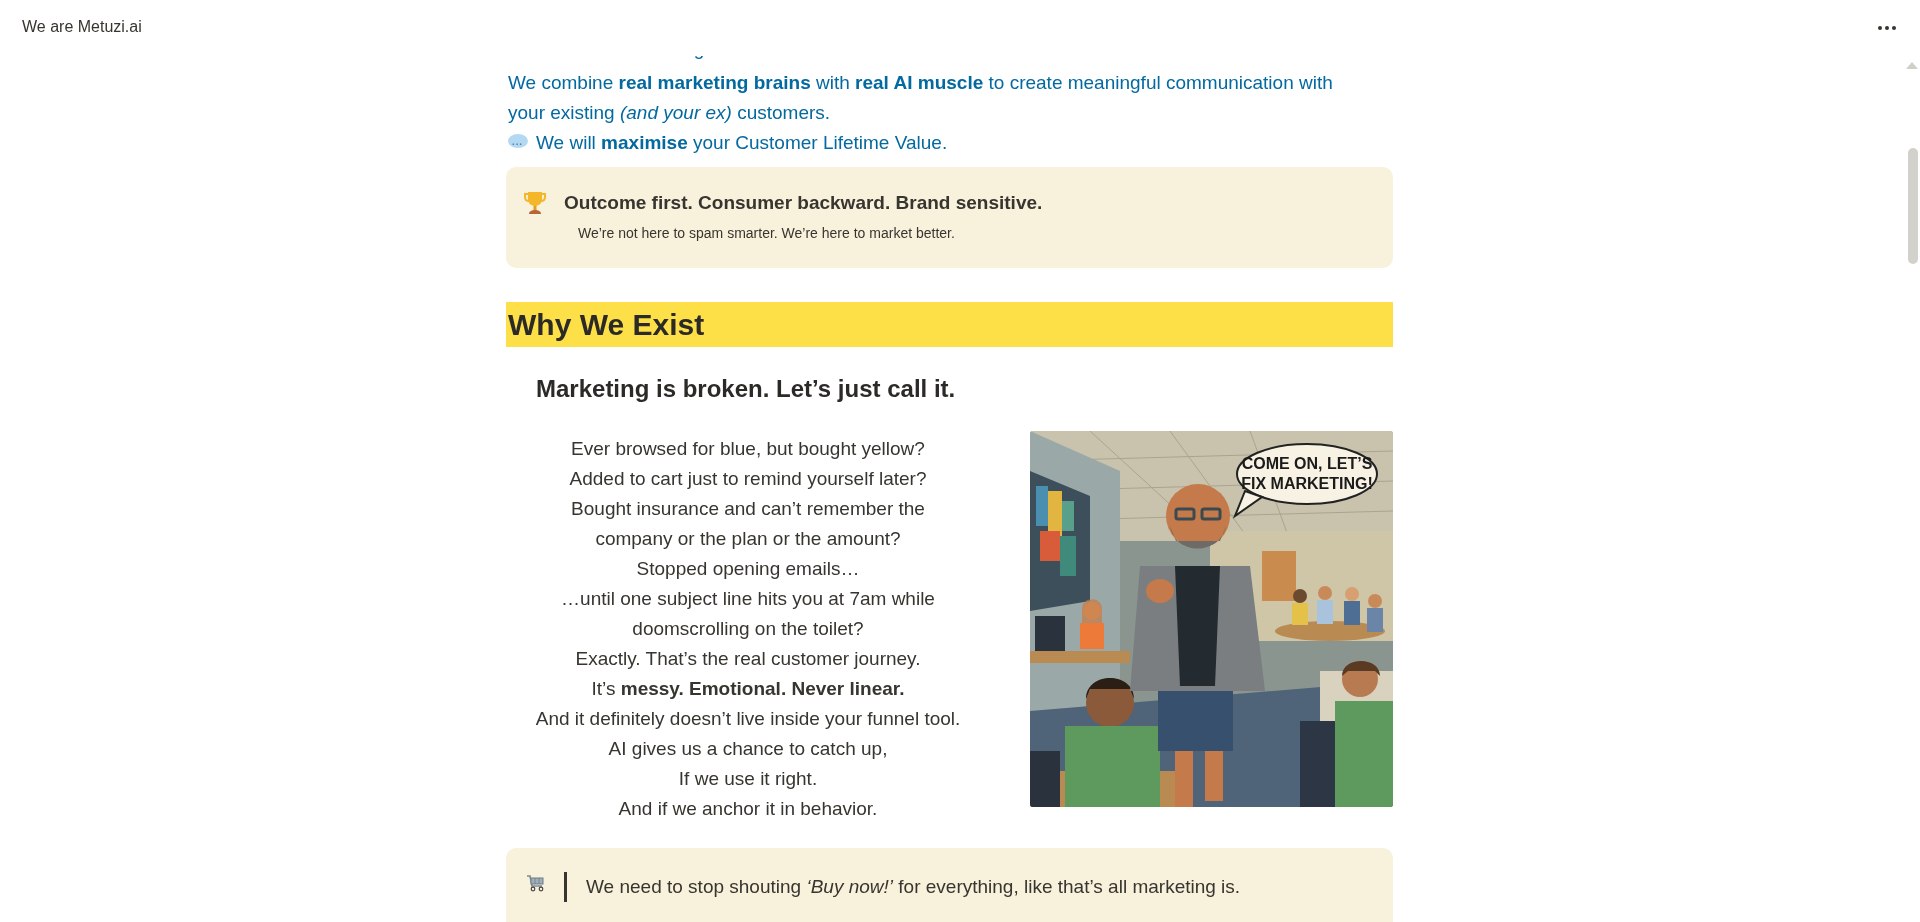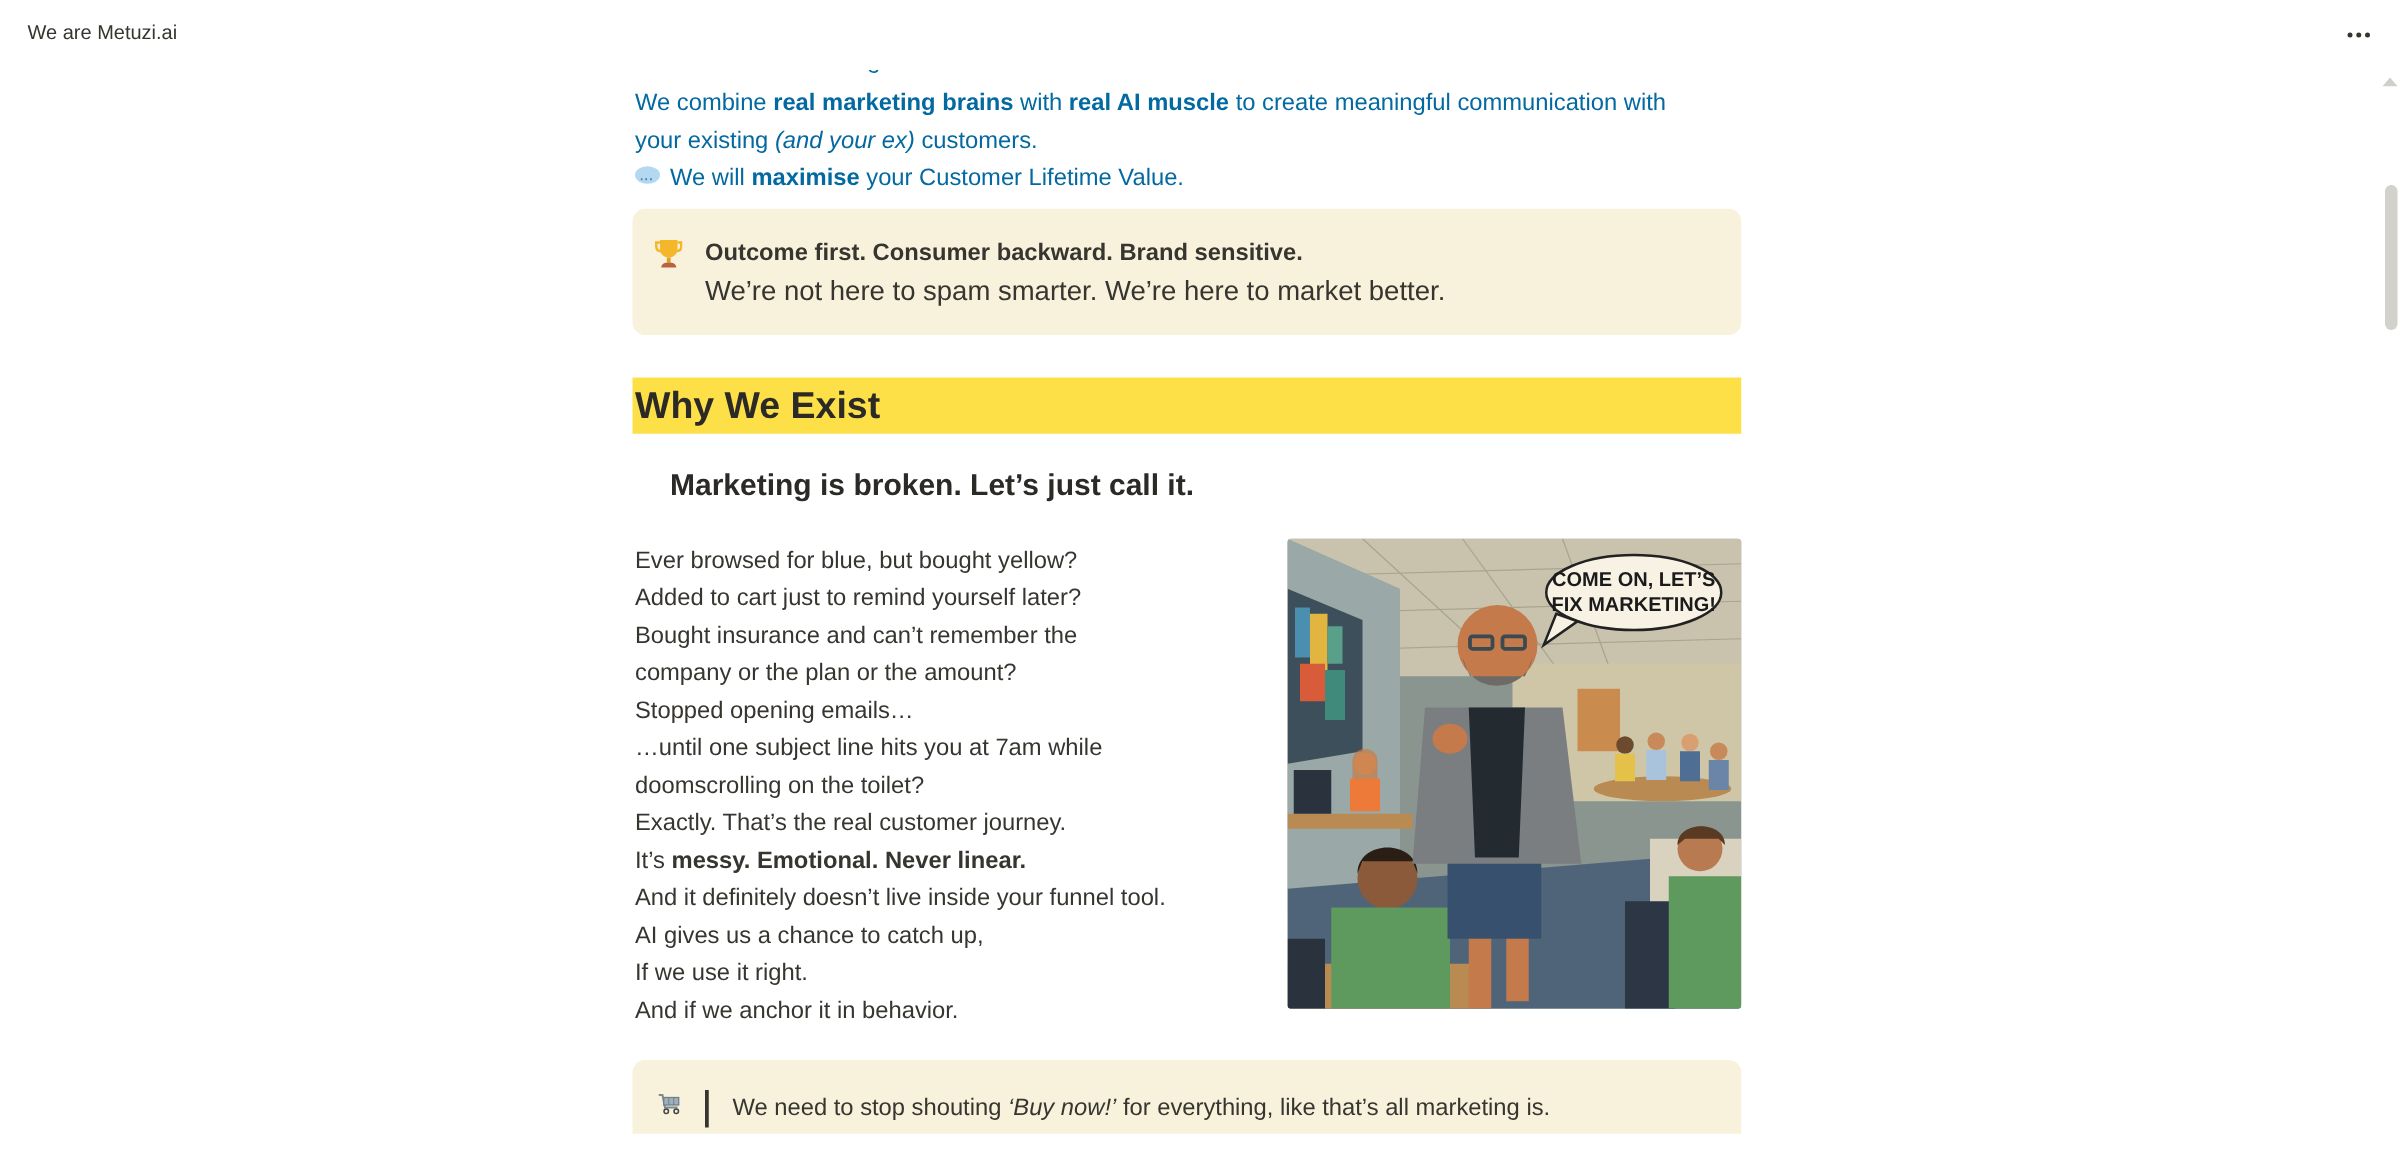--- a/index.html
+++ b/index.html
@@ -63,45 +63,45 @@
       background: #f8f1dc; border-radius: 10px;
     }
     .callout-1 { top: 167px; height: 101px; }
     .callout-1 .icon {
       position: absolute; left: 18px; top: 24px; width: 22px; height: 24px;
     }
     .callout-1 .l1 {
       position: absolute; left: 58px; top: 22px; font-size: 19px; font-weight: bold; line-height: 28px;
     }
     .callout-1 .l2 {
-      position: absolute; left: 58px; top: 52px; font-size: 22px; line-height: 28px;
+      position: absolute; left: 72px; top: 52px; font-size: 14px; line-height: 28px;
     }
     .h1band {
       position: absolute; left: 0; top: 302px; width: 887px; height: 45px;
       background: #fde047;
     }
     .h1band .h {
       position: absolute; left: 2px; top: 5px; font-size: 30px; font-weight: bold;
       color: #2b2a27; line-height: 36px;
     }
     .h2 {
       position: absolute; left: 2px; top: 372px; font-size: 24px; font-weight: bold;
       color: #2b2a27; line-height: 34px; margin-left: 28px;
     }
     .para {
       position: absolute; left: 2px; top: 434px; width: 480px;
     }
-    .para div { font-size: 19px; line-height: 30px; color: #37352f; white-space: nowrap; }
+    .para div { font-size: 19px; line-height: 30px; color: #37352f; white-space: nowrap; text-align: center; }
     .para b { font-weight: bold; }
     .illustration {
       position: absolute; left: 524px; top: 431px; width: 363px; height: 376px;
       border-radius: 3px; overflow: hidden;
       background: #8a9590;
     }
-    .callout-2 { top: 848px; height: 59px; border-radius: 10px 10px 0 0; }
+    .callout-2 { top: 848px; height: 74px; border-radius: 10px 10px 0 0; }
     .callout-2 .icon { position: absolute; left: 20px; top: 26px; width: 20px; height: 18px; }
     .callout-2 .bar {
       position: absolute; left: 58px; top: 24px; width: 3px; height: 30px; background: #37352f;
     }
     .callout-2 .txt {
       position: absolute; left: 80px; top: 24px; font-size: 19px; line-height: 30px; white-space: nowrap;
     }
     .callout-2 .txt i { font-style: italic; }
   </style>
 </head>

